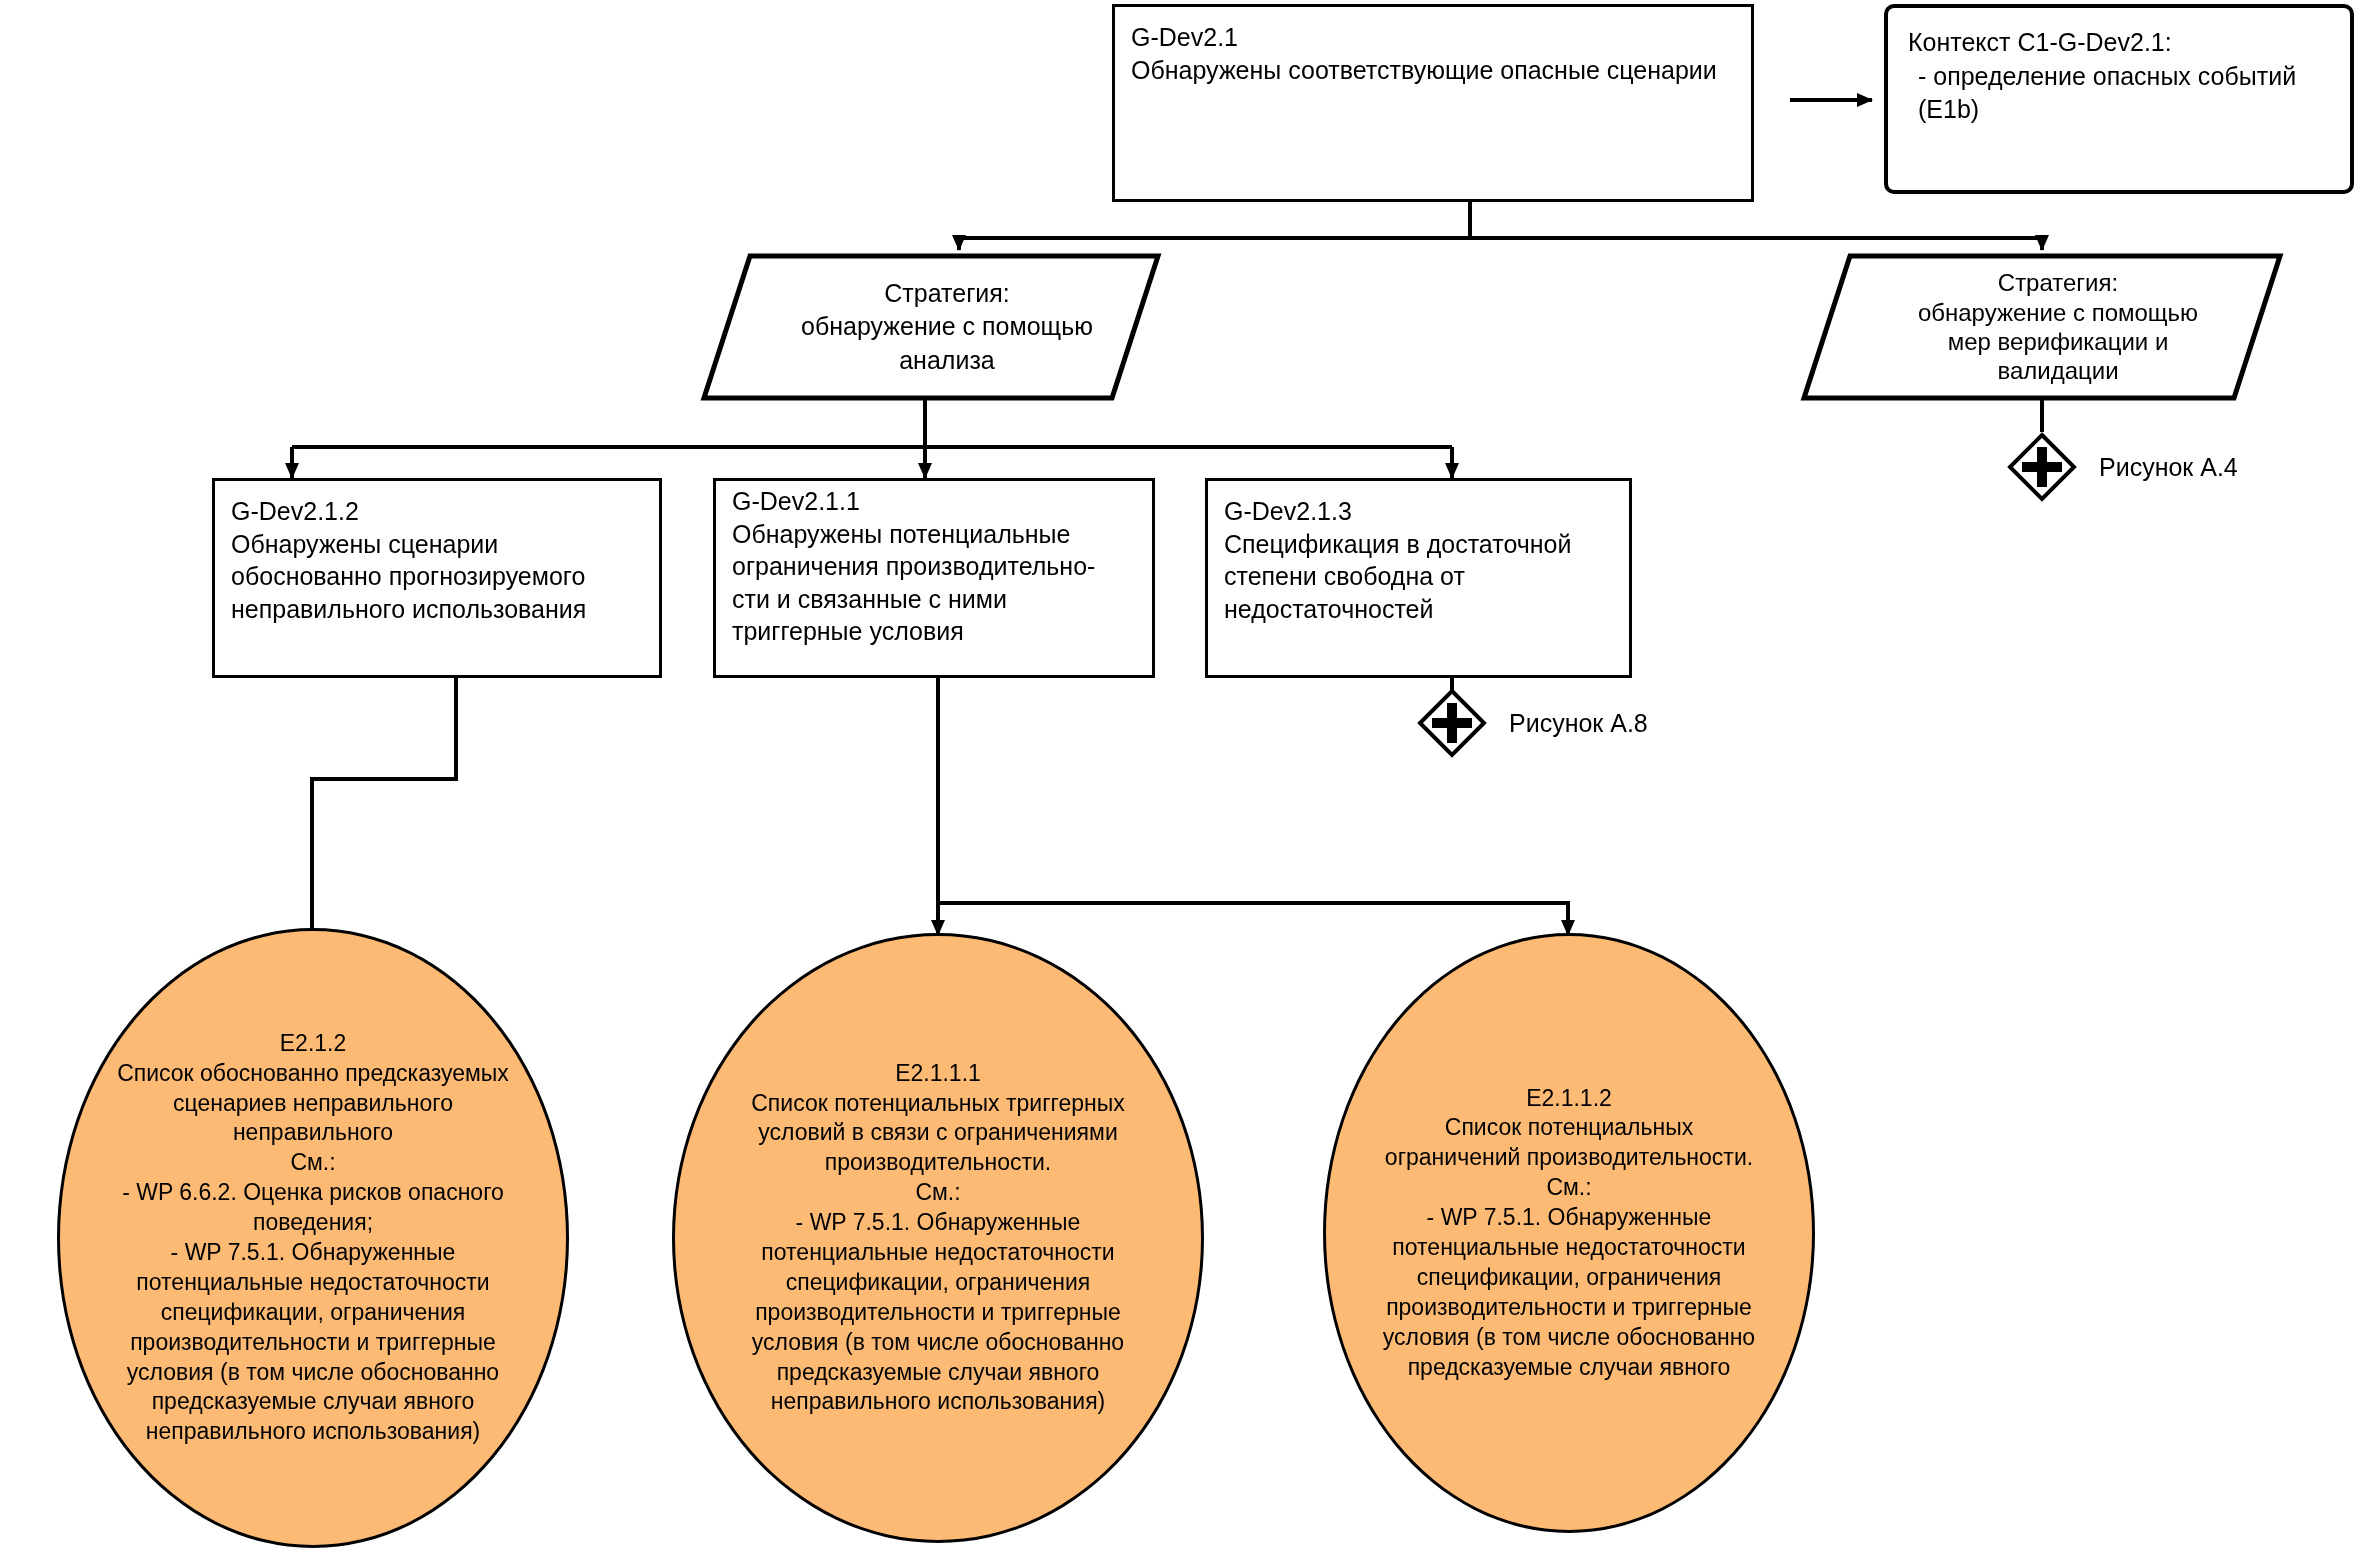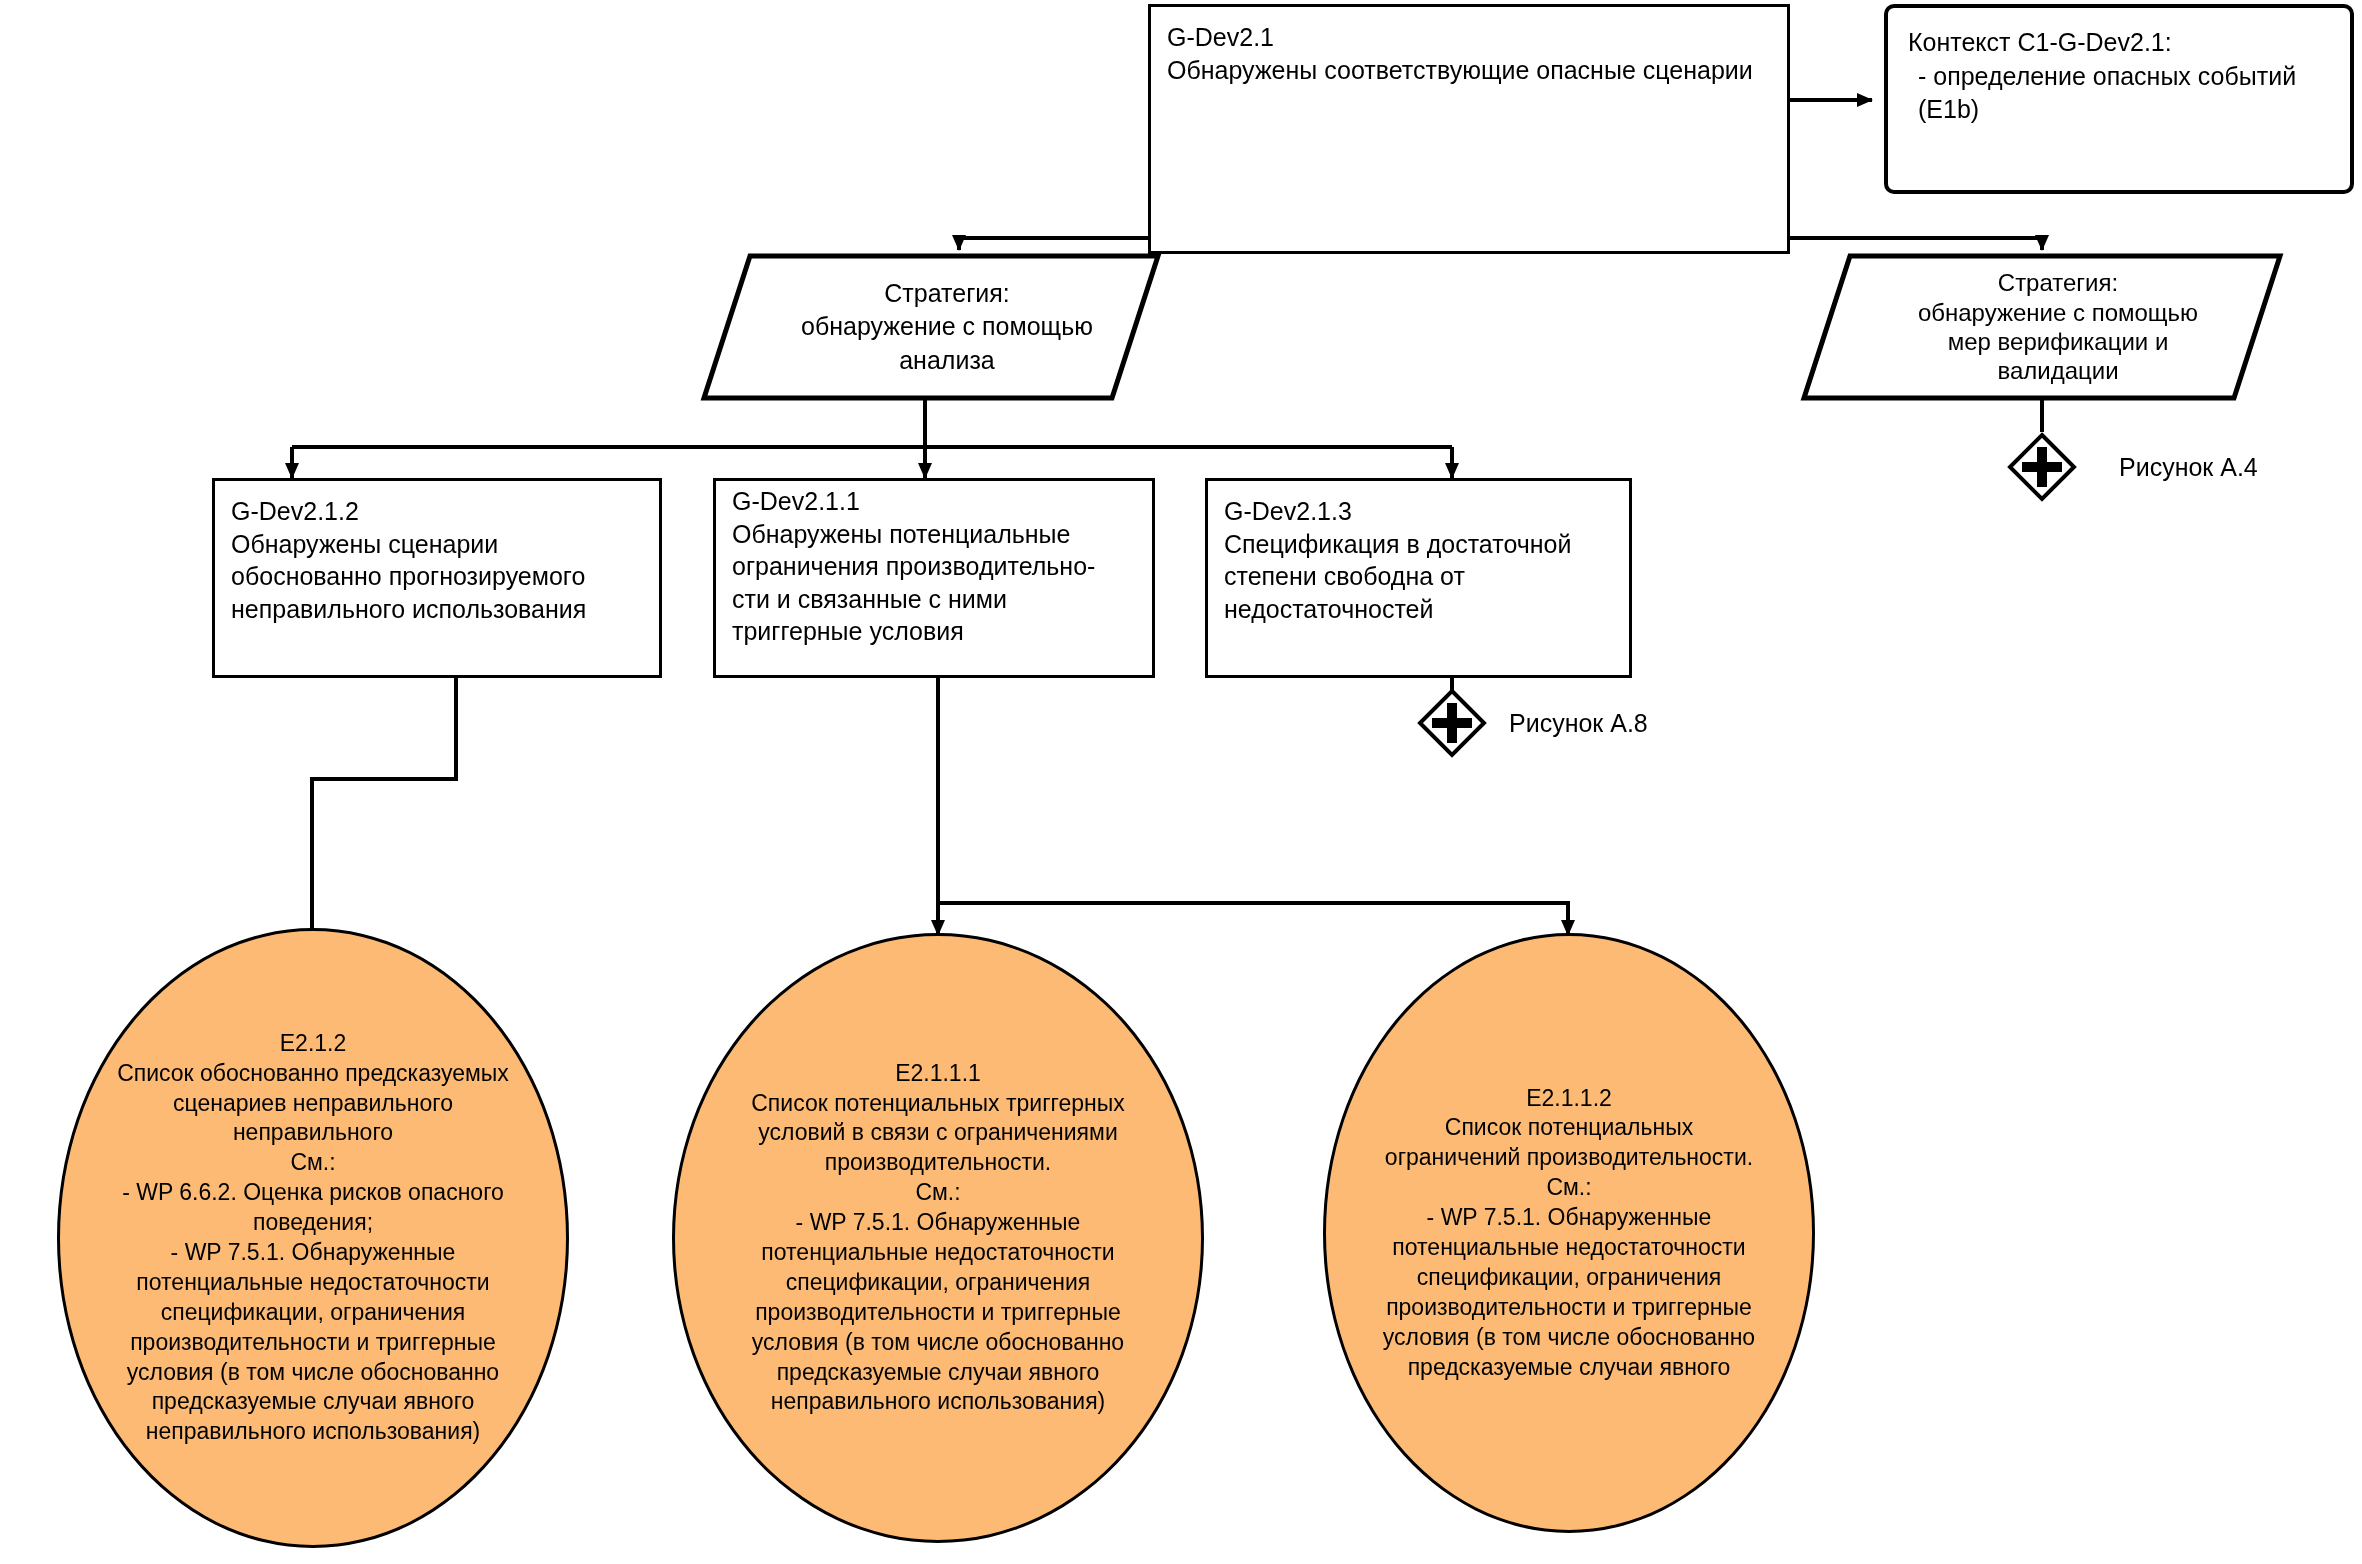--- a/index.html
+++ b/index.html
@@ -131,21 +131,21 @@
 
     <path d="M456,678 L456,779 L312,779 L312,1030" stroke="#000" stroke-width="4" fill="none" marker-end="url(#arrowhead)"></path>
 
     <path d="M938,678 L938,935" stroke="#000" stroke-width="4" fill="none" marker-end="url(#arrowhead)"></path>
 
     <path d="M938,678 L938,903 L1568,903 L1568,935" stroke="#000" stroke-width="4" fill="none" marker-end="url(#arrowhead)"></path>
 
     <path d="M1452,678 L1452,700" stroke="#000" stroke-width="4" fill="none"></path>
   </svg>
 
-  <div class="node goal" style="left:1148px; top:4px; width:642px; height:250px;">
+  <div class="node goal" style="left:1112px; top:4px; width:642px; height:198px;">
     <span class="idline">G-Dev2.1</span>
     <span class="body">Обнаружены соответствующие опасные сценарии</span>
   </div>
 
   <div class="node context" style="left:1884px; top:4px; width:470px; height:190px;">
     <span class="idline">Контекст C1-G-Dev2.1:</span>
     <span class="hang">- определение опасных событий</span>
     <span class="hang">(E1b)</span>
   </div>
 
@@ -165,21 +165,21 @@
       <polygon points="50,4 480,4 434,146 4,146" fill="#fff" stroke="#000" stroke-width="5"></polygon>
     </svg>
     <div class="strategy-text" style="font-size:24px; line-height:1.22;">
       <span>Стратегия:</span>
       <span>обнаружение с помощью</span>
       <span>мер верификации и</span>
       <span>валидации</span>
     </div>
   </div>
 
-  <div class="diamond-ref" style="left:2007px; top:432px;gap:20px;">
+  <div class="diamond-ref" style="left:2007px; top:432px;">
     <span class="glyph">
       <svg width="70" height="70" viewBox="0 0 70 70" xmlns="http://www.w3.org/2000/svg">
         <polygon points="35,3 67,35 35,67 3,35" fill="#fff" stroke="#000" stroke-width="4"></polygon>
         <rect x="30" y="15" width="10" height="40" fill="#000"></rect>
         <rect x="15" y="30" width="40" height="10" fill="#000"></rect>
       </svg>
     </span>
     <span class="reflabel">Рисунок А.4</span>
   </div>
 

